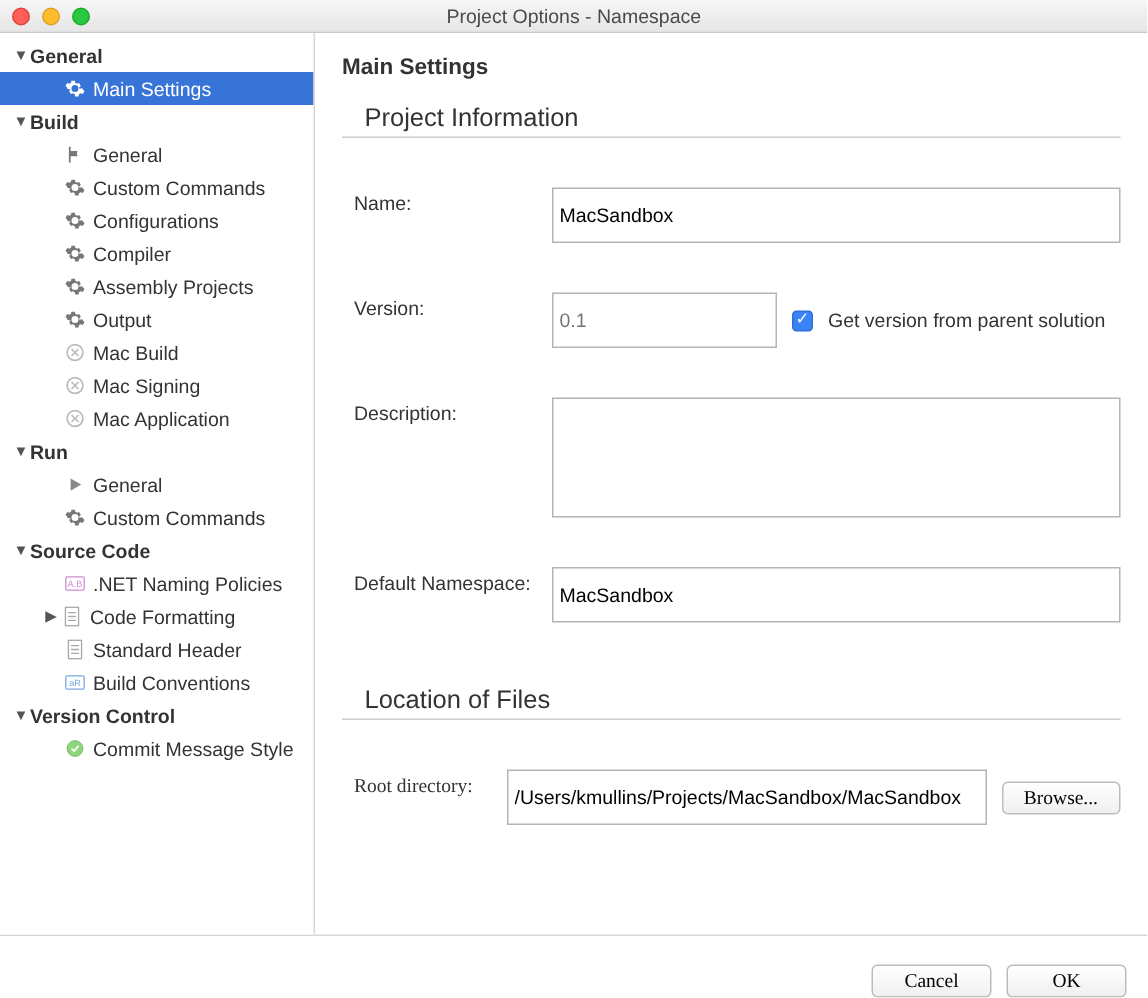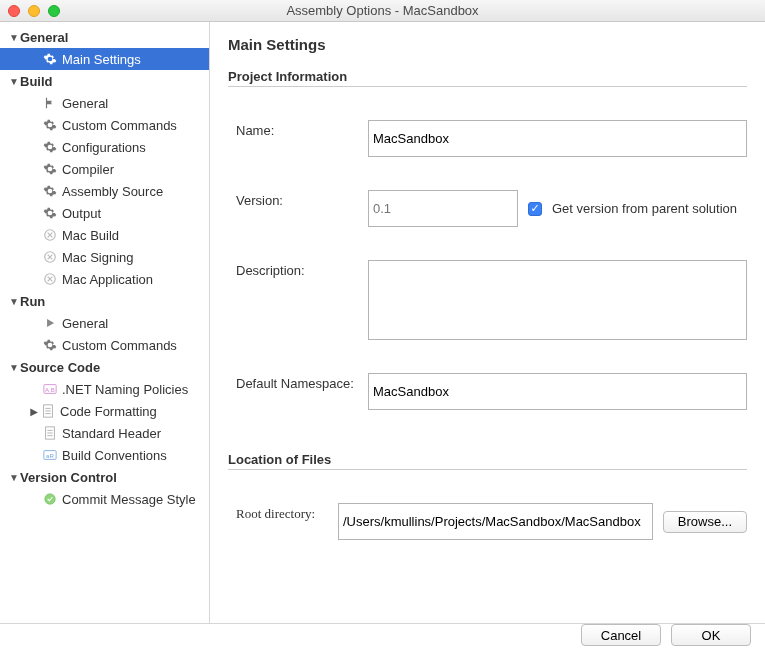--- a/index.html
+++ b/index.html
@@ -83,24 +83,25 @@
     flex: 1;
     padding: 14px 18px 10px 18px;
     overflow-y: auto;
   }
   .main-title {
     font-size: 15px;
     font-weight: 700;
     margin-bottom: 16px;
   }
   .section-title {
-    font-weight: 700;
-    font-size: 13px;
+    font-weight: 400;
+    font-size: 17px;
     margin-top: 8px;
     margin-bottom: 2px;
+    margin-left: 15px;
   }
   .section-hr {
     border: none;
     border-top: 1px solid #ccc;
     margin-bottom: 10px;
   }
   .form-row {
     display: flex;
     align-items: flex-start;
     margin-bottom: 10px;
@@ -127,51 +128,51 @@
   .checkbox {
     width: 14px; height: 14px;
     border-radius: 3px;
     background: #3b82f6;
     border: 1px solid #2f6fd6;
     display: inline-flex; align-items:center; justify-content:center;
     color: #fff; font-size: 11px; line-height: 1;
   }
   .checkbox-label { font-size: 13px; }
   .browse-btn, .footer-btn {
-    font-family: Liberation Sans, sans-serif;
+    font-family: Liberation Serif, serif;
     font-size: 13px;
     height: 22px;
     padding: 0 14px;
     border: 1px solid #bcbcbc;
     border-radius: 4px;
     background: linear-gradient(to bottom, #ffffff, #f0f0f0);
     cursor: default;
   }
   .footer {
     height: 42px;
     border-top: 1px solid #d6d6d6;
     display: flex;
     justify-content: flex-end;
-    align-items: flex-start;
+    align-items: flex-end;
     padding-right: 14px;
     gap: 10px;
     background: #fff;
   }
   .footer-btn { width: 80px; }
 </style>
 </head>
 <body>
 
 <div class="titlebar">
   <div class="traffic-lights">
     <div class="tl red"></div>
     <div class="tl yellow"></div>
     <div class="tl green"></div>
   </div>
-  <div class="titlebar-title">Assembly Options - MacSandbox</div>
+  <div class="titlebar-title">Project Options - Namespace</div>
 </div>
 
 <div class="content">
 
   <div class="sidebar">
 
     <div class="tree-item cat">
       <span class="disclosure">▼</span>
       <span class="label">General</span>
     </div>
@@ -225,21 +226,21 @@
       </span>
       <span class="label">Compiler</span>
     </div>
     <div class="tree-item">
       <span class="indent2"></span>
       <span class="icon gear-icon">
         <svg width="14" height="14" viewBox="0 0 24 24">
             <path fill="#777" d="M12 8a4 4 0 1 0 0 8 4 4 0 0 0 0-8zm9 4a7 7 0 0 1-.1 1.2l2 1.6-2 3.4-2.4-.8a7 7 0 0 1-2 1.2l-.4 2.4h-4l-.4-2.4a7 7 0 0 1-2-1.2l-2.4.8-2-3.4 2-1.6A7 7 0 0 1 3 12c0-.4 0-.8.1-1.2l-2-1.6 2-3.4 2.4.8a7 7 0 0 1 2-1.2L7.9 3h4l.4 2.4a7 7 0 0 1 2 1.2l2.4-.8 2 3.4-2 1.6c.1.4.1.8.1 1.2z"></path>
           </svg>
       </span>
-      <span class="label">Assembly Source</span>
+      <span class="label">Assembly Projects</span>
     </div>
     <div class="tree-item">
       <span class="indent2"></span>
       <span class="icon gear-icon">
         <svg width="14" height="14" viewBox="0 0 24 24">
             <path fill="#777" d="M12 8a4 4 0 1 0 0 8 4 4 0 0 0 0-8zm9 4a7 7 0 0 1-.1 1.2l2 1.6-2 3.4-2.4-.8a7 7 0 0 1-2 1.2l-.4 2.4h-4l-.4-2.4a7 7 0 0 1-2-1.2l-2.4.8-2-3.4 2-1.6A7 7 0 0 1 3 12c0-.4 0-.8.1-1.2l-2-1.6 2-3.4 2.4.8a7 7 0 0 1 2-1.2L7.9 3h4l.4 2.4a7 7 0 0 1 2 1.2l2.4-.8 2 3.4-2 1.6c.1.4.1.8.1 1.2z"></path>
           </svg>
       </span>
       <span class="label">Output</span>
     </div>

